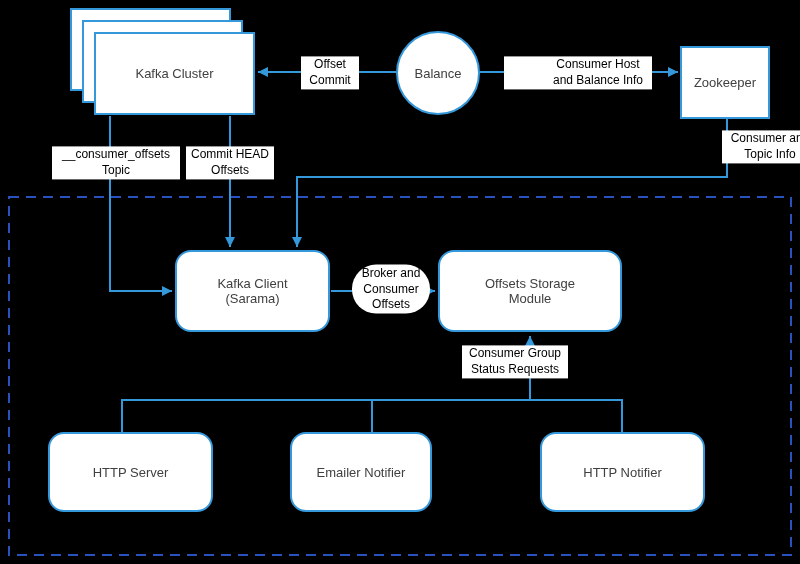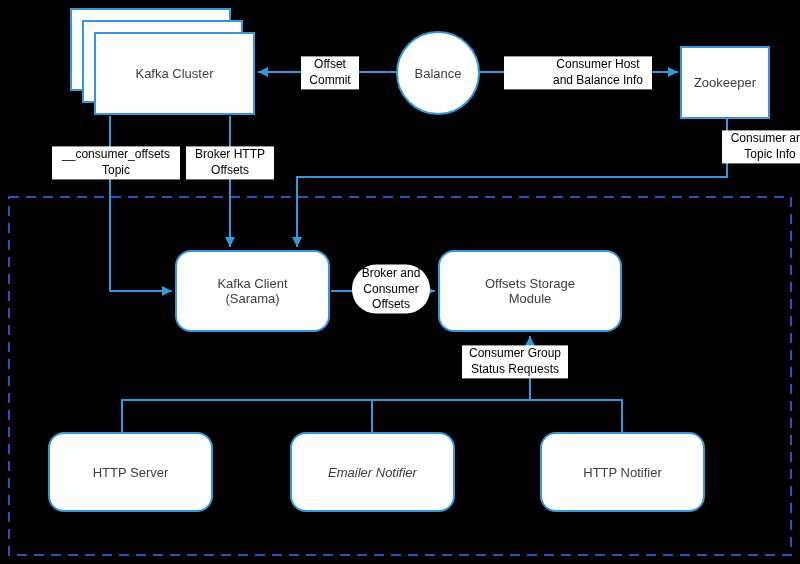--- a/index.html
+++ b/index.html
@@ -37,21 +37,21 @@
   .kc-mid   { left: 82px; top: 20px; width: 161px; height: 83px; }
   .kc-front { left: 94px; top: 32px; width: 161px; height: 83px; }
   .consumer { left: 396px; top: 31px; width: 84px; height: 84px; border-radius: 50%; }
   .zookeeper { left: 680px; top: 35px; width: 90px; height: 73px; margin-top: 11px; }
   .rounded { border-radius: 16px; }
   .kafka-client { left: 175px; top: 250px; width: 155px; height: 82px; }
   .kafka-client span { width: 100px; }
   .offsets-storage { left: 438px; top: 250px; width: 184px; height: 82px; }
   .offsets-storage span { width: 120px; }
   .http-server { left: 48px; top: 432px; width: 165px; height: 80px; }
-  .emailer-notifier { left: 290px; top: 432px; width: 165px; height: 80px; font-style: italic; }
+  .emailer-notifier { left: 290px; top: 432px; width: 142px; height: 80px; }
   .http-notifier { left: 540px; top: 432px; width: 165px; height: 80px; }
   .edge-label {
     position: absolute;
     transform: translate(-50%, -50%);
     background: #ffffff;
     color: #000000;
     font-size: 12px;
     line-height: 1.3;
     text-align: center;
     padding: 1px 2px;
@@ -117,18 +117,18 @@
   <div class="node rounded emailer-notifier">
     <span>Emailer Notifier</span>
   </div>
   <div class="node rounded http-notifier">
     <span>HTTP Notifier</span>
   </div>
 
   <div class="edge-label" style="left:330px; top:73px; width:54px;">Offset Commit</div>
   <div class="edge-label" style="left:578px; top:73px; width:104px;padding-left:42px;">Consumer Host and Balance Info</div>
   <div class="edge-label" style="left:116px; top:163px; width:124px;">__consumer_offsets Topic</div>
-  <div class="edge-label" style="left:230px; top:163px; width:84px;">Broker HTTP Offsets</div>
+  <div class="edge-label" style="left:230px; top:163px; width:84px;">Commit HEAD Offsets</div>
   <div class="edge-label" style="left:726px; top:147px; width:92px;margin-left:44px;">Consumer and Topic Info</div>
   <div class="edge-label" style="left:391px; top:289px; width:74px;border-radius:24px;">Broker and Consumer Offsets</div>
   <div class="edge-label" style="left:515px; top:362px; width:102px;">Consumer Group Status Requests</div>
 
 </div>
 
 </body></html>

